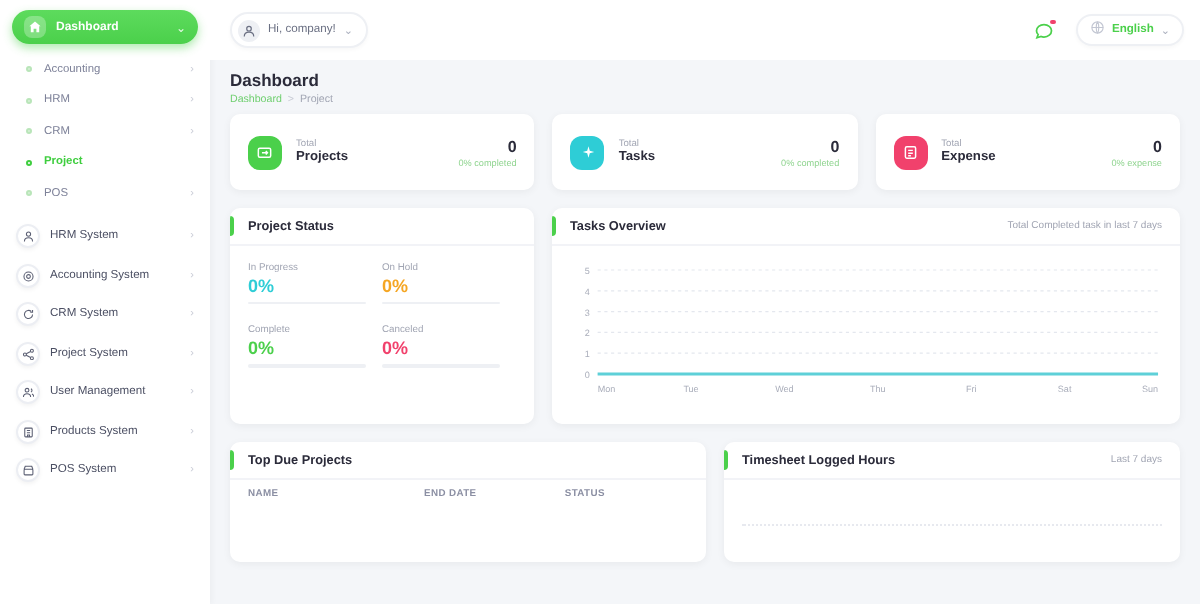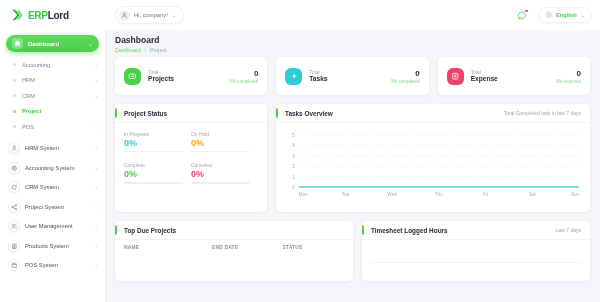--- a/index.html
+++ b/index.html
@@ -166,27 +166,20 @@
   .time-body { padding: 8px 9px; }
   .time-dots { height: 1px; border-top: 1px dotted #e7e9ef; margin-top: 14px; }
 </style>
 </head>
 <body>
 
 <div class="app">
 
   <aside class="sidebar">
 
-    <div class="logo-wrap">
-      <svg class="logo-mark" width="13" height="12" viewBox="0 0 13 12">
-        <path d="M0.5 0.8 L5.2 6 L0.5 11.2 L3.3 11.2 L8 6 L3.3 0.8 Z" fill="#1fbf3f"></path>
-        <path d="M5.0 1.6 L8.6 6 L5.0 10.4 L7.1 10.4 L10.7 6 L7.1 1.6 Z" fill="#6ee06e"></path>
-      </svg>
-      <div class="logo-text"><span class="erp">ERP</span><span class="lord">Lord</span></div>
-    </div>
 
     <div class="nav-dashboard">
       <span class="ic">
         <svg width="7" height="7" viewBox="0 0 16 16">
             <path d="M8 1.6 L1.6 7 h1.6 v7 h3.2 v-4 h3.2 v4 h3.2 V7 h1.6 Z" fill="#ffffff"></path>
           </svg>
       </span>
       <span class="lbl">Dashboard</span>
       <span class="chev">⌄</span>
     </div>

